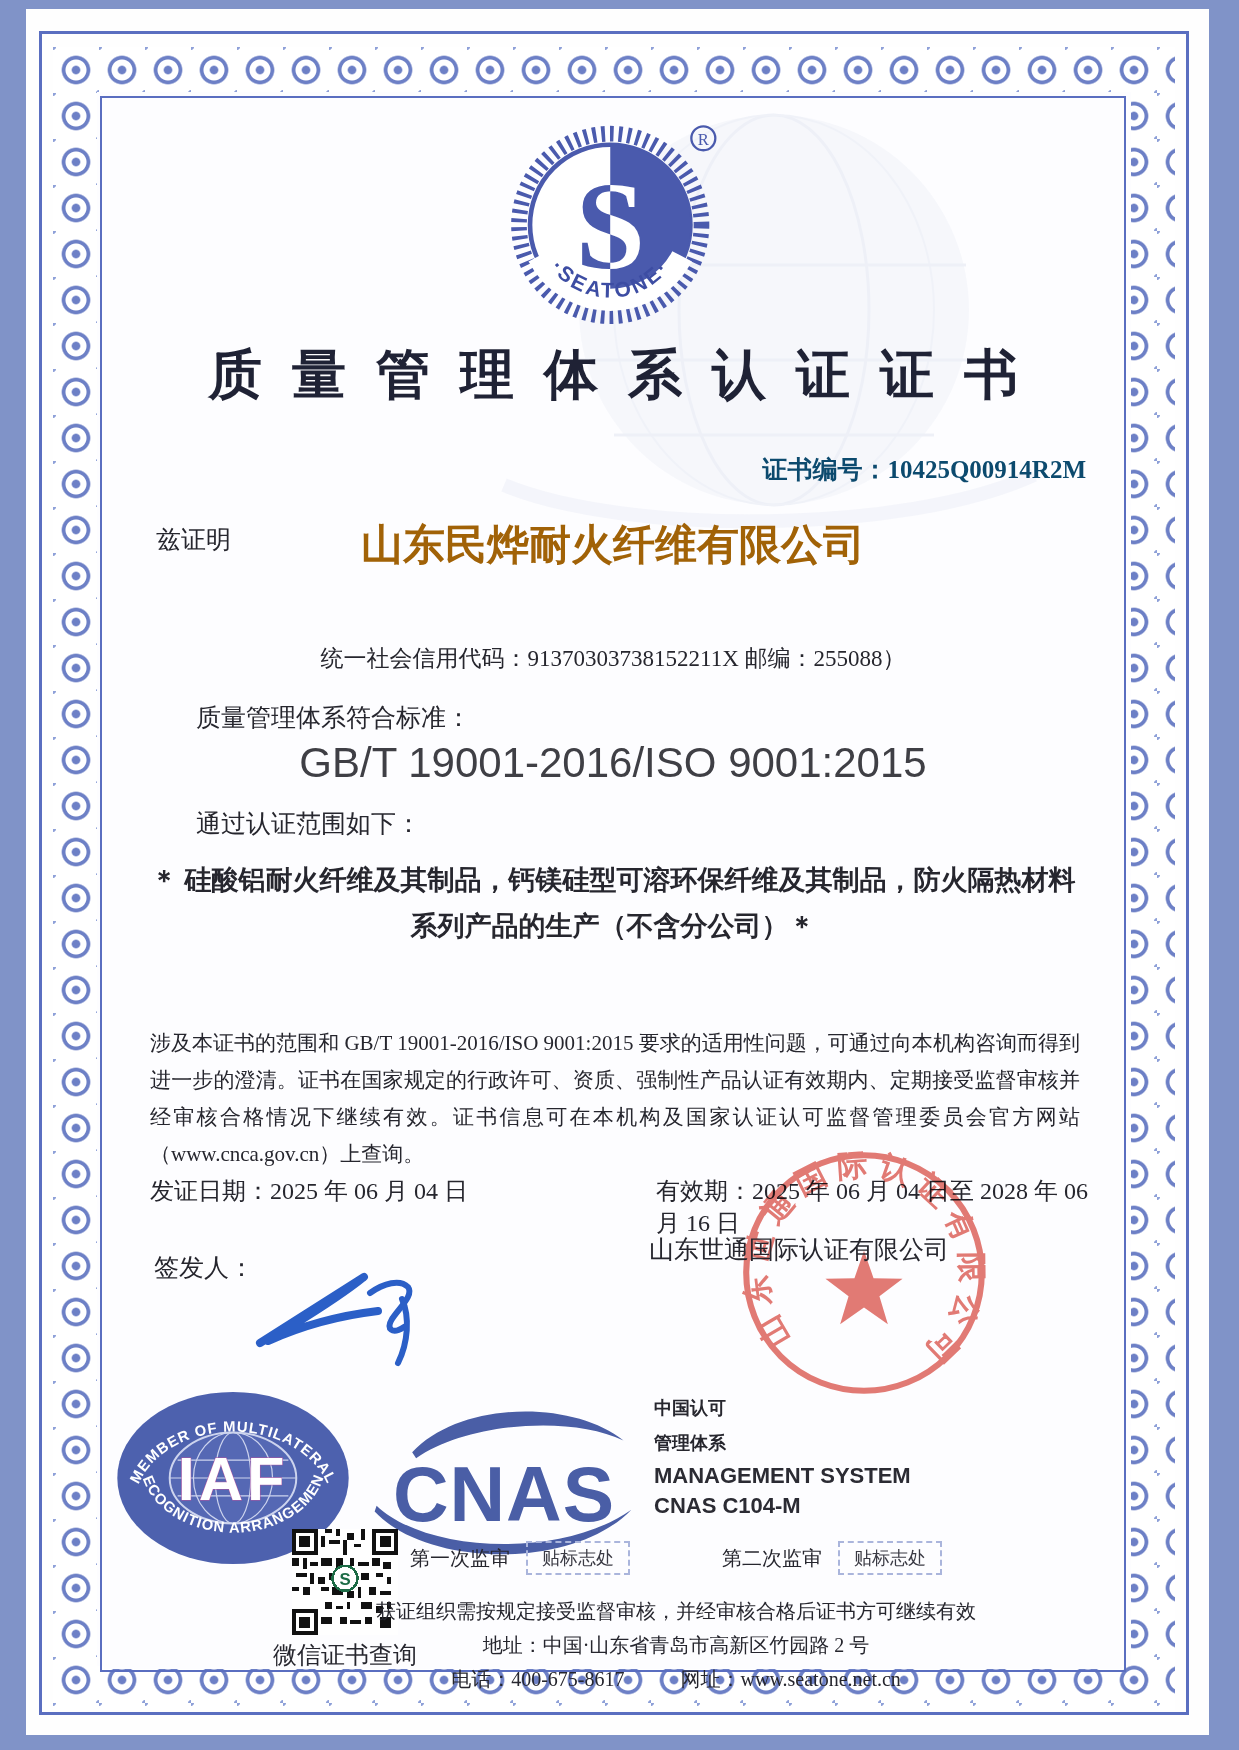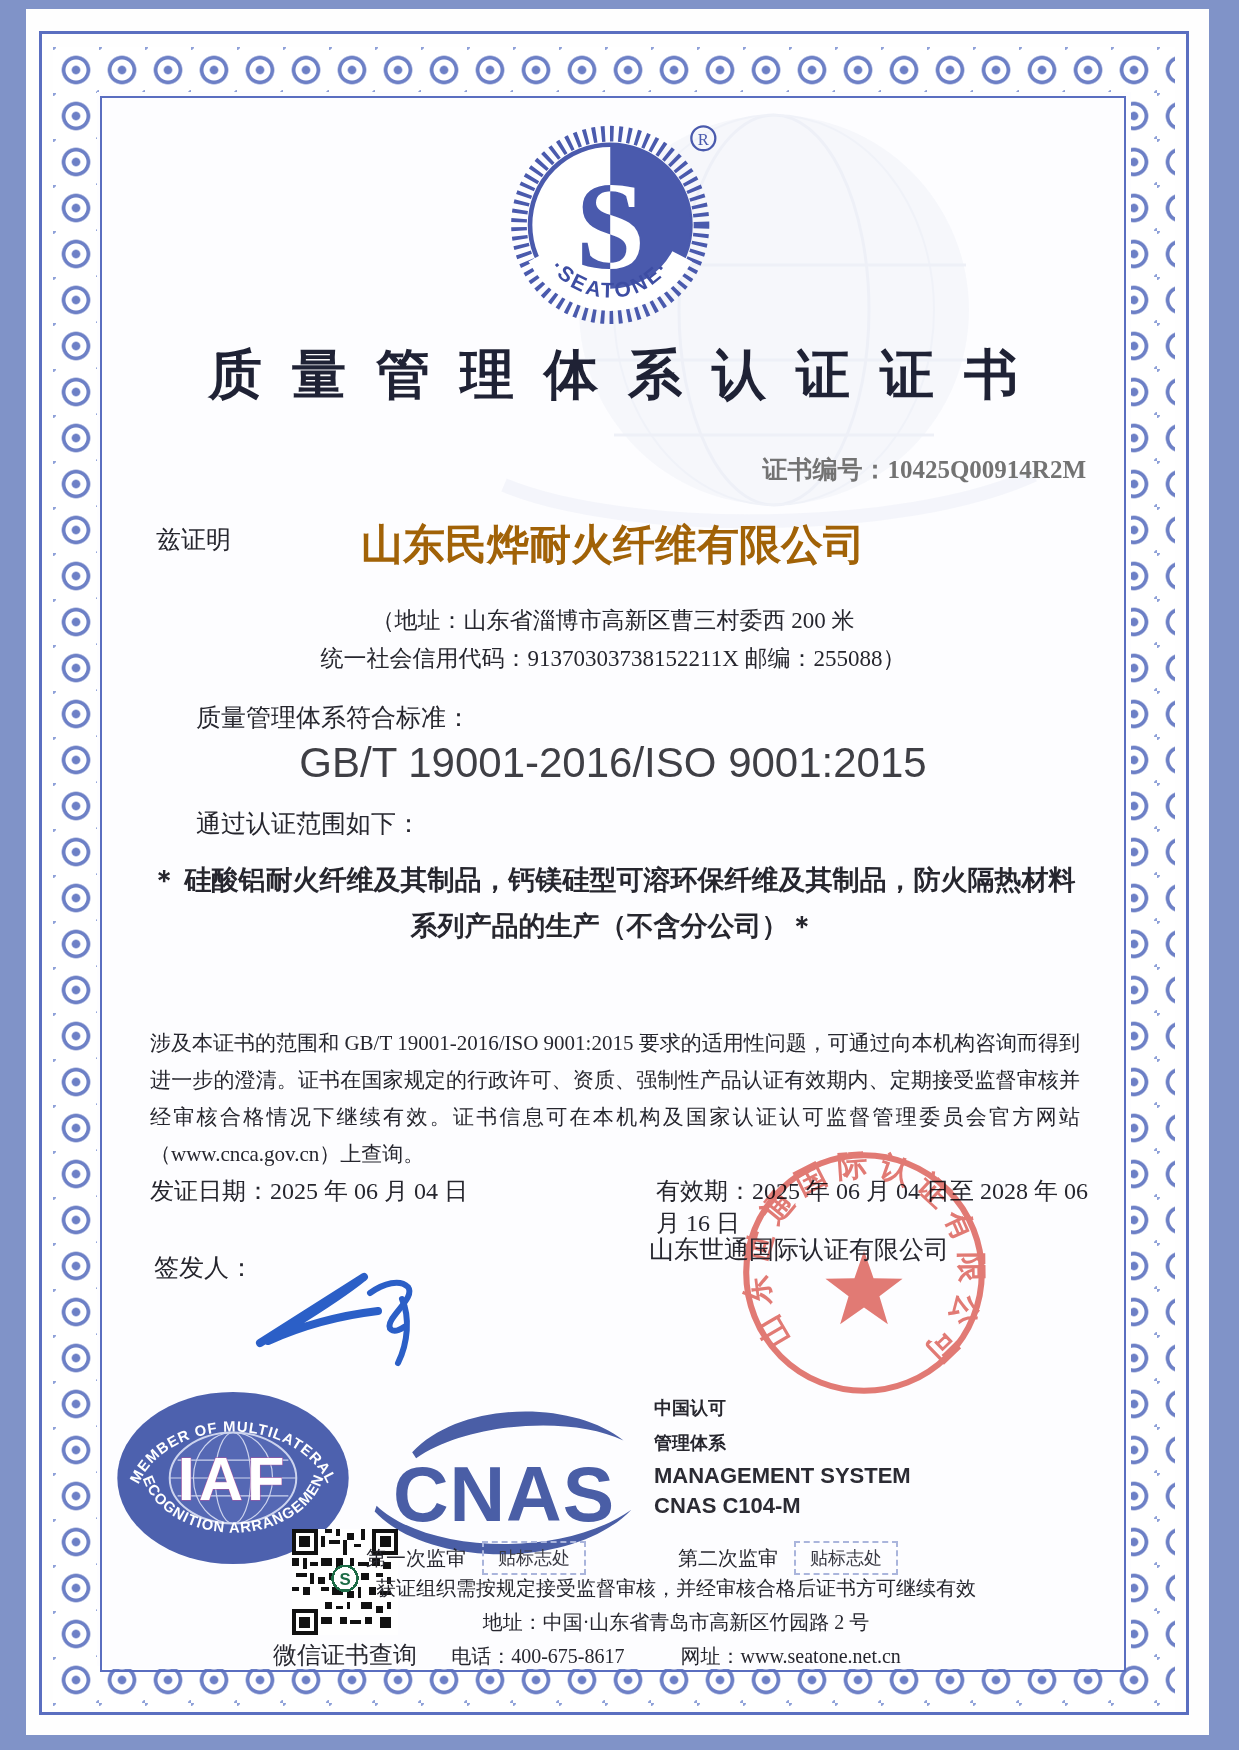--- a/index.html
+++ b/index.html
@@ -17,21 +17,21 @@
          radial-gradient(circle at 46px 46px, #8ea0d8 2.5px, rgba(142,160,216,0) 3.5px);
        background-size:46px 46px;}
   .orn-hole{position:absolute;inset:92px 108px 84px 97px;background:#fdfdff;}
   .line2{position:absolute;inset:96px 113px 78px 100px;border:2px solid #5a6ec0;}
   .content{position:absolute;inset:99px 117px 81px 104px;background:#fdfdff;}
   
   .watermark{left:340px;top:6px;opacity:.55;}
   .logo{left:0;right:0;margin:auto;top:14px;width:212px;}
   .title{top:240px;width:100%;text-align:center;font-size:54px;font-weight:600;
          letter-spacing:30px;padding-left:30px;box-sizing:border-box;color:#1f2235;}
-  .certno{top:354px;right:36px;font-size:25px;font-weight:700;color:#737373;}
+  .certno{top:354px;right:36px;font-size:25px;font-weight:700;color:#0c4a6e;}
   .attest{left:52px;top:424px;font-size:25px;}
   .company{top:418px;width:100%;text-align:center;font-size:42px;font-weight:700;color:#a16207;}
   .addr1{top:506px;width:100%;text-align:center;font-size:23px;}
   .addr2{top:544px;width:100%;text-align:center;font-size:23px;}
   .lbl{left:52px;font-size:25px;margin-left:40px;}
   .std-label{top:602px;}
   .std-value{top:640px;width:100%;text-align:center;font-size:42px;color:#3f3f45;
              font-family:"Liberation Sans","DejaVu Sans",sans-serif;}
   .scope-label{top:708px;}
   .scope-text{top:758px;left:34px;width:950px;text-align:center;font-size:27px;font-weight:600;line-height:46px;}
@@ -43,21 +43,21 @@
   .issuer{left:545px;top:1134px;font-size:25px;z-index:3;}
   .stamp{left:628px;top:1042px;mix-blend-mode:multiply;z-index:2;}
   .iaf{left:10px;top:1290px;}
   .cnas{left:256px;top:1302px;}
   .accred{left:550px;top:1292px;}
   .accred .zh{font-size:18px;line-height:35px;font-weight:600;}
   .accred .en{font-family:"Liberation Sans","DejaVu Sans",sans-serif;font-weight:700;font-size:22px;line-height:30px;color:#2b2b33;}
   .qr{left:188px;top:1430px;}
   .qr-caption{left:158px;top:1540px;width:166px;text-align:center;font-size:24px;}
   .footer{left:262px;top:1442px;width:620px;font-size:20px;}
-  .frow{display:flex;align-items:center;margin-bottom:0;}
+  .frow{display:flex;justify-content:center;align-items:center;margin-bottom:23px;}
   .sticker{border:2px dashed #aab5dc;padding:3px 14px;font-size:18px;color:#3a3a44;}
   .gap-s{width:16px;}.gap-l{width:92px;}
   .frow2{margin-bottom:7px;text-align:center;}
   .phone-gap{display:inline-block;width:46px;}
   .num{font-family:"Liberation Serif",serif;}
 </style>
 </head>
 <body>
 
 <div class="page">
@@ -105,21 +105,20 @@
     </svg>
 
     <div class="abs title">质量管理体系认证证书</div>
 
     <div class="abs certno">
       <span>证书编号：</span><span class="num">10425Q00914R2M</span>
     </div>
 
     <div class="abs attest">兹证明</div>
     <div class="abs company">山东民烨耐火纤维有限公司</div>
-    <div class="abs addr1">（地址：山东省淄博市高新区曹三村委西 200 米</div>
     <div class="abs addr2">统一社会信用代码：91370303738152211X 邮编：255088）</div>
 
     <div class="abs lbl std-label">质量管理体系符合标准：</div>
     <div class="abs std-value">GB/T 19001-2016/ISO 9001:2015</div>
 
     <div class="abs lbl scope-label">通过认证范围如下：</div>
     <div class="abs scope-text">＊ 硅酸铝耐火纤维及其制品，钙镁硅型可溶环保纤维及其制品，防火隔热材料系列产品的生产（不含分公司）＊</div>
 
     <div class="abs disclaimer">涉及本证书的范围和 GB/T 19001-2016/ISO 9001:2015 要求的适用性问题，可通过向本机构咨询而得到进一步的澄清。证书在国家规定的行政许可、资质、强制性产品认证有效期内、定期接受监督审核并经审核合格情况下继续有效。证书信息可在本机构及国家认证认可监督管理委员会官方网站（www.cnca.gov.cn）上查询。</div>
 

